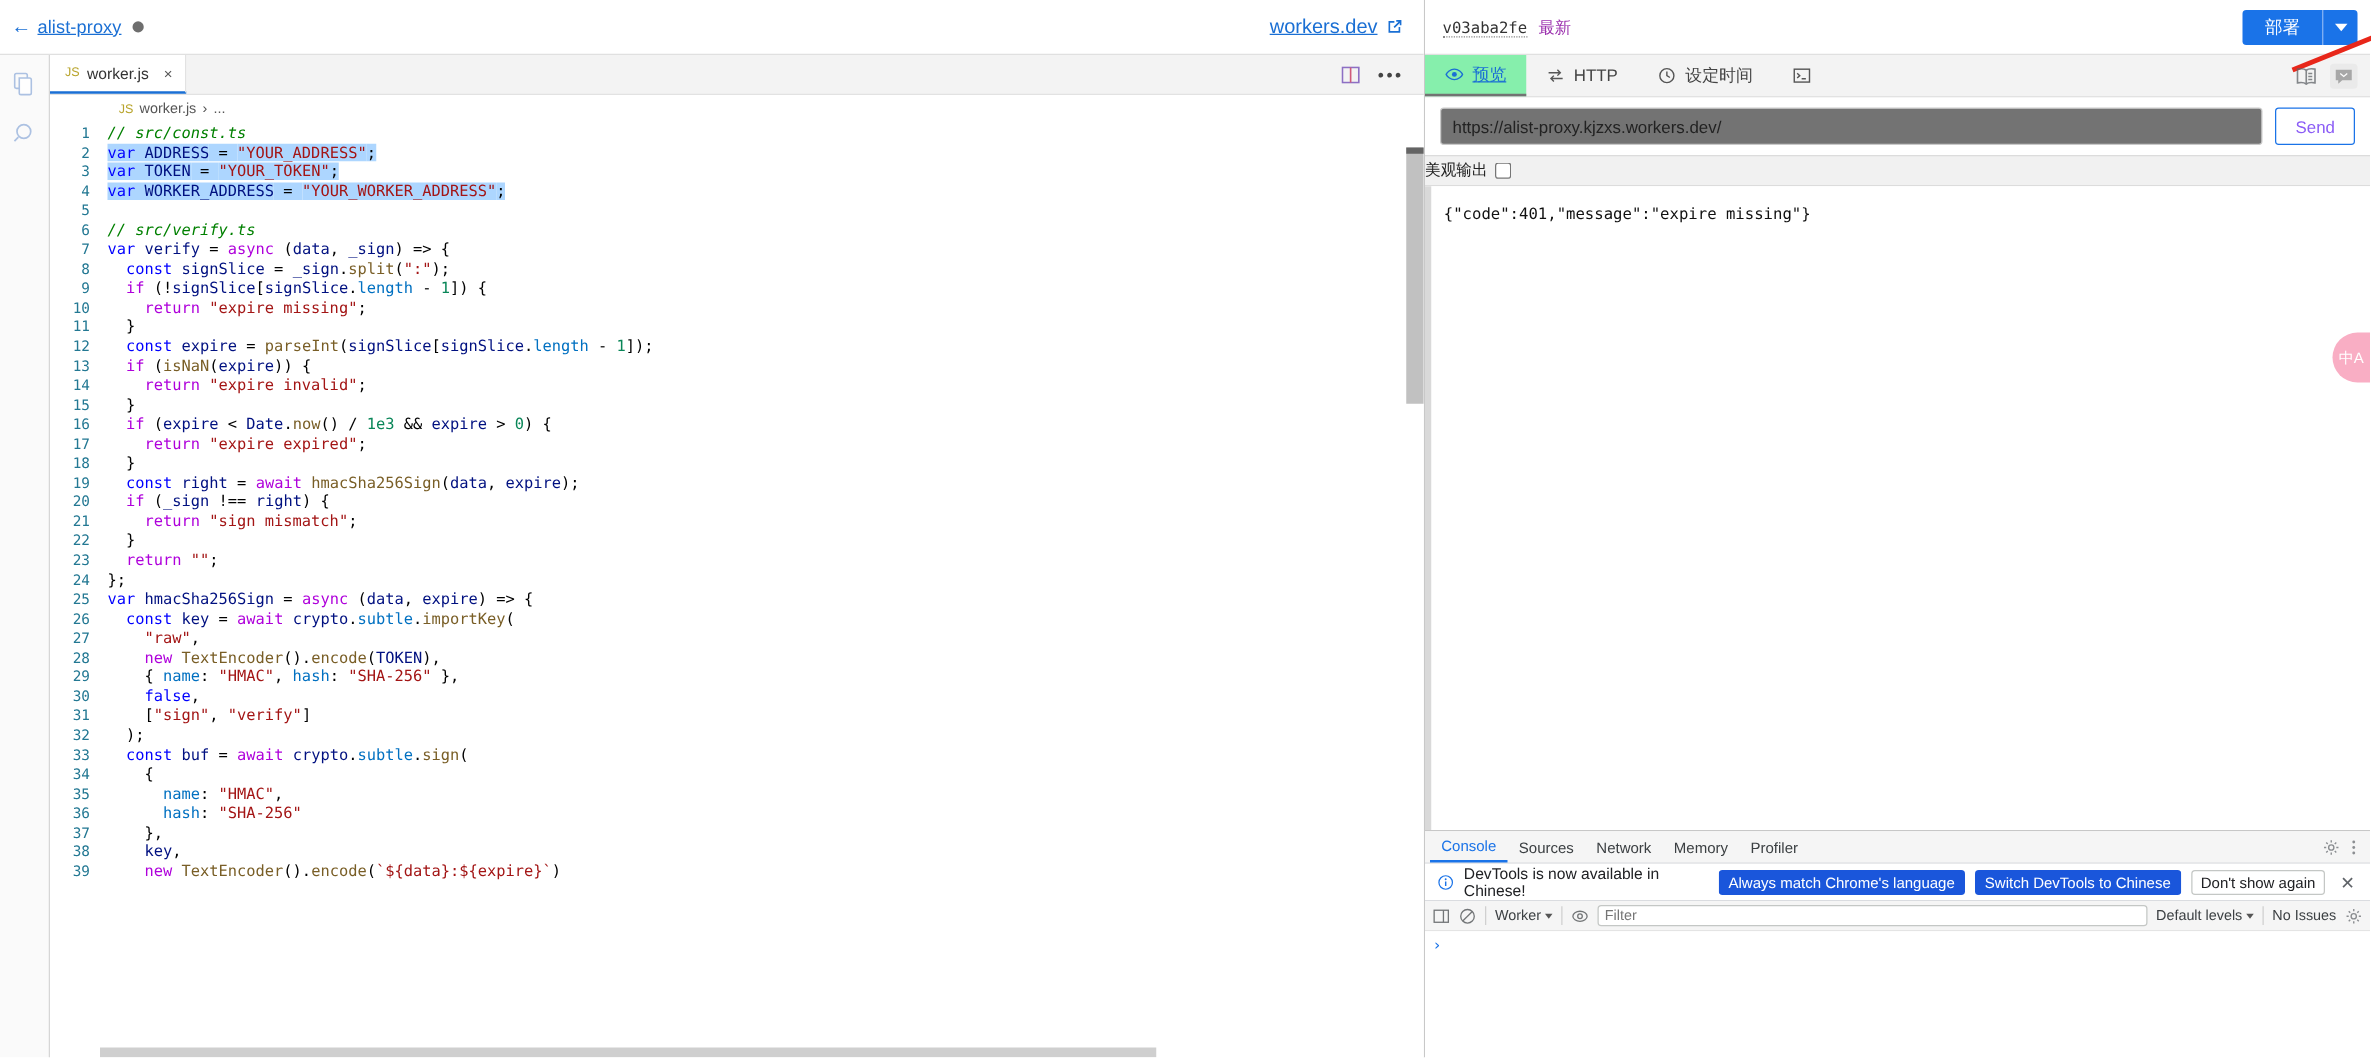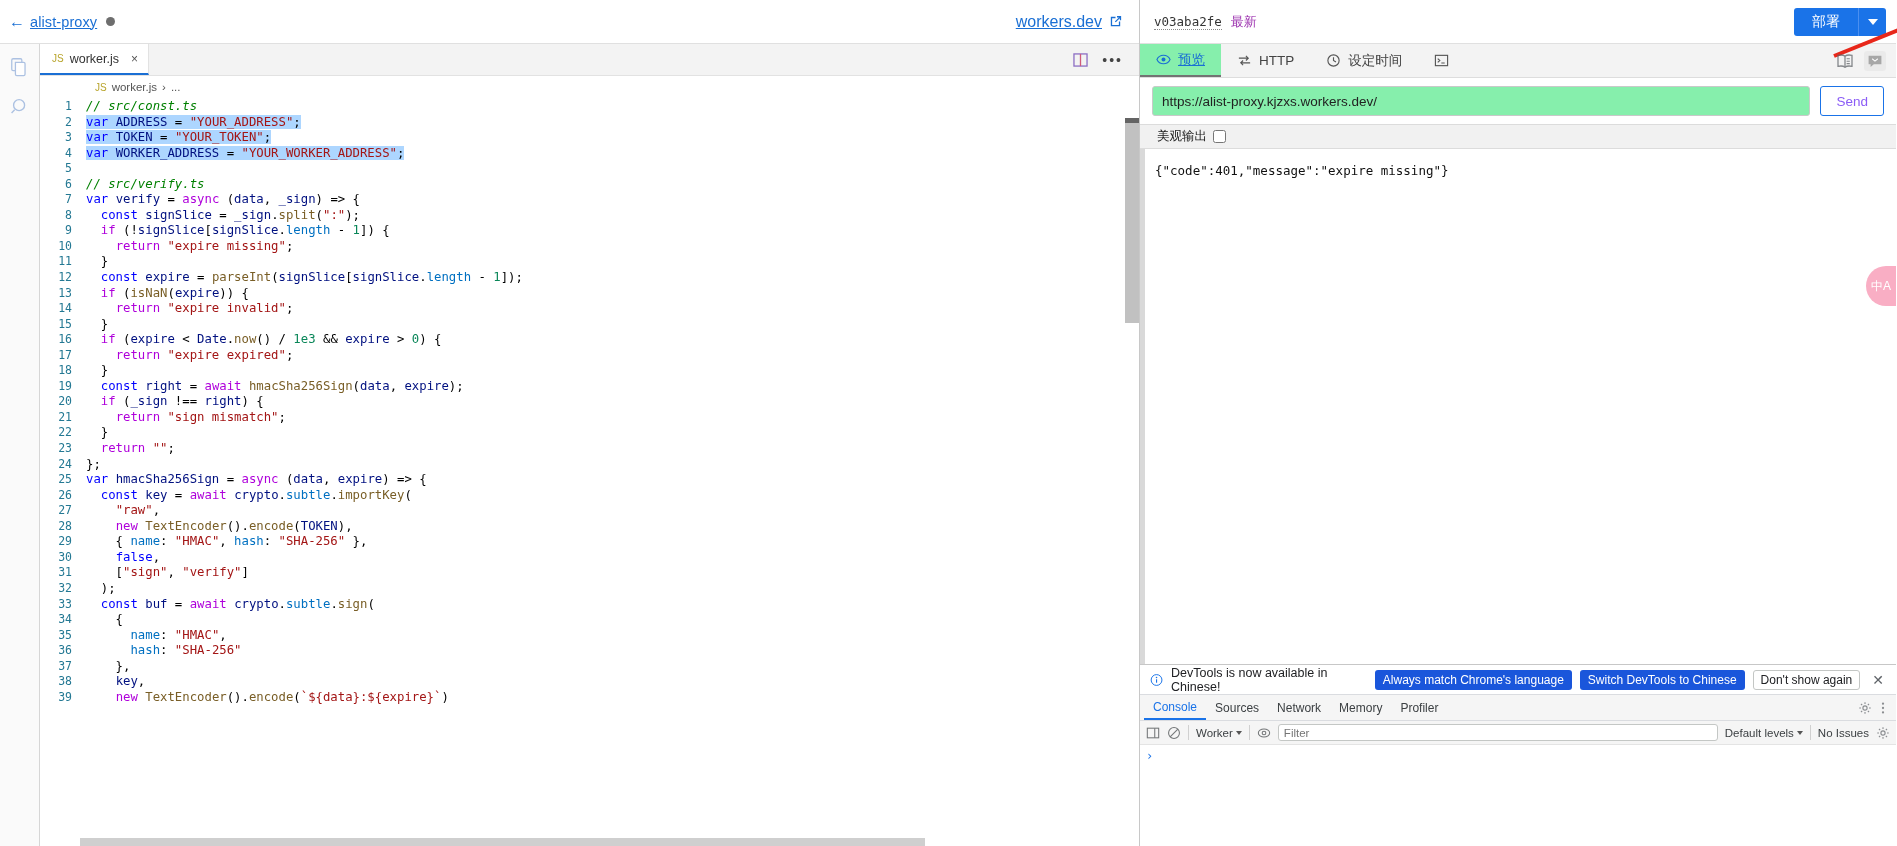--- a/index.html
+++ b/index.html
@@ -187,32 +187,32 @@
 
   #url-row {
     flex: 0 0 46px; display: flex; align-items: center; gap: 10px;
     padding: 0 12px; background: #fff;
   }
   #url-input {
     flex: 1 1 auto; height: 30px;
     border: 1px solid #c9c9c9; border-radius: 3px;
     padding: 0 9px; font-size: 13.5px; color: #222;
     font-family: "Liberation Sans", sans-serif;
-    background: #86efac;
+    background: #737373;
   }
   .btn-send {
     height: 30px; padding: 0 15px;
     background: #fff; color: #8b5cf6;
     border: 1px solid #1a73e8; border-radius: 3px;
     font-size: 13.5px; cursor: pointer;
   }
 
   #pretty-row {
     flex: 0 0 25px; display: flex; align-items: center; gap: 6px;
-    padding-left: 17px; font-size: 12.5px; color: #222;
+    padding-left: 0; font-size: 12.5px; color: #222;
     background: #f1f1f1; border-top: 1px solid #dcdcdc; border-bottom: 1px solid #dcdcdc;
   }
   #pretty-row input { width: 13px; height: 13px; }
 
   #resp-body {
     flex: 1 1 auto; min-height: 0;
     padding: 14px 0 0 10px;
     font-family: "DejaVu Sans Mono", "Liberation Mono", monospace;
     font-size: 12.5px; color: #111;
     background: #fff;
@@ -419,53 +419,53 @@
   <div id="pretty-row">
     <span>美观输出</span>
     <input type="checkbox" style="">
   </div>
 
   <div id="resp-body">{"code":401,"message":"expire missing"}</div>
 
   <div id="translate-widget">中A</div>
 
   <div id="devtools">
-
-    <div id="dt-notice">
-      <svg class="info-ico" viewBox="0 0 16 16">
-        <circle cx="8" cy="8" r="6.6" fill="none" stroke="#1a73e8" stroke-width="1.2"></circle>
-        <path d="M8 7.1v4.2" stroke="#1a73e8" stroke-width="1.4"></path>
-        <circle cx="8" cy="4.9" r=".95" fill="#1a73e8"></circle>
-      </svg>
-      <span>DevTools is now available in Chinese!</span>
-      <button class="dt-btn primary">Always match Chrome's language</button>
-      <button class="dt-btn primary">Switch DevTools to Chinese</button>
-      <button class="dt-btn ghost">Don't show again</button>
-      <span class="dt-close">✕</span>
-    </div>
 
     <div id="dt-tabs">
       <div class="dttab active">Console</div>
       <div class="dttab">Sources</div>
       <div class="dttab">Network</div>
       <div class="dttab">Memory</div>
       <div class="dttab">Profiler</div>
       <div id="dt-tabs-right">
         <svg class="sm-ico" viewBox="0 0 16 16">
           <circle cx="8" cy="8" r="2.4" fill="none" stroke="#5f6368" stroke-width="1.3"></circle>
           <path d="M8 1.4v2M8 12.6v2M1.4 8h2M12.6 8h2M3.4 3.4l1.4 1.4M11.2 11.2l1.4 1.4M12.6 3.4l-1.4 1.4M4.8 11.2l-1.4 1.4" stroke="#5f6368" stroke-width="1.3"></path>
         </svg>
         <svg class="sm-ico" viewBox="0 0 16 16">
           <circle cx="8" cy="3" r="1.3" fill="#5f6368"></circle>
             <circle cx="8" cy="8" r="1.3" fill="#5f6368"></circle>
             <circle cx="8" cy="13" r="1.3" fill="#5f6368"></circle>
         </svg>
       </div>
     </div>
 
+    <div id="dt-notice">
+      <svg class="info-ico" viewBox="0 0 16 16">
+        <circle cx="8" cy="8" r="6.6" fill="none" stroke="#1a73e8" stroke-width="1.2"></circle>
+        <path d="M8 7.1v4.2" stroke="#1a73e8" stroke-width="1.4"></path>
+        <circle cx="8" cy="4.9" r=".95" fill="#1a73e8"></circle>
+      </svg>
+      <span>DevTools is now available in Chinese!</span>
+      <button class="dt-btn primary">Always match Chrome's language</button>
+      <button class="dt-btn primary">Switch DevTools to Chinese</button>
+      <button class="dt-btn ghost">Don't show again</button>
+      <span class="dt-close">✕</span>
+    </div>
+
     <div id="dt-toolbar">
       <svg class="sm-ico" viewBox="0 0 16 16">
         <rect x="1.5" y="2.5" width="13" height="11" fill="none" stroke="#3c4043" stroke-width="1.2"></rect>
         <line x1="10" y1="2.5" x2="10" y2="13.5" stroke="#3c4043" stroke-width="1.2"></line>
       </svg>
       <svg class="sm-ico" viewBox="0 0 16 16">
         <circle cx="8" cy="8" r="6.2" fill="none" stroke="#3c4043" stroke-width="1.2"></circle>
         <line x1="3.6" y1="12.4" x2="12.4" y2="3.6" stroke="#3c4043" stroke-width="1.2"></line>
       </svg>
       <span class="tb-sep"></span>

